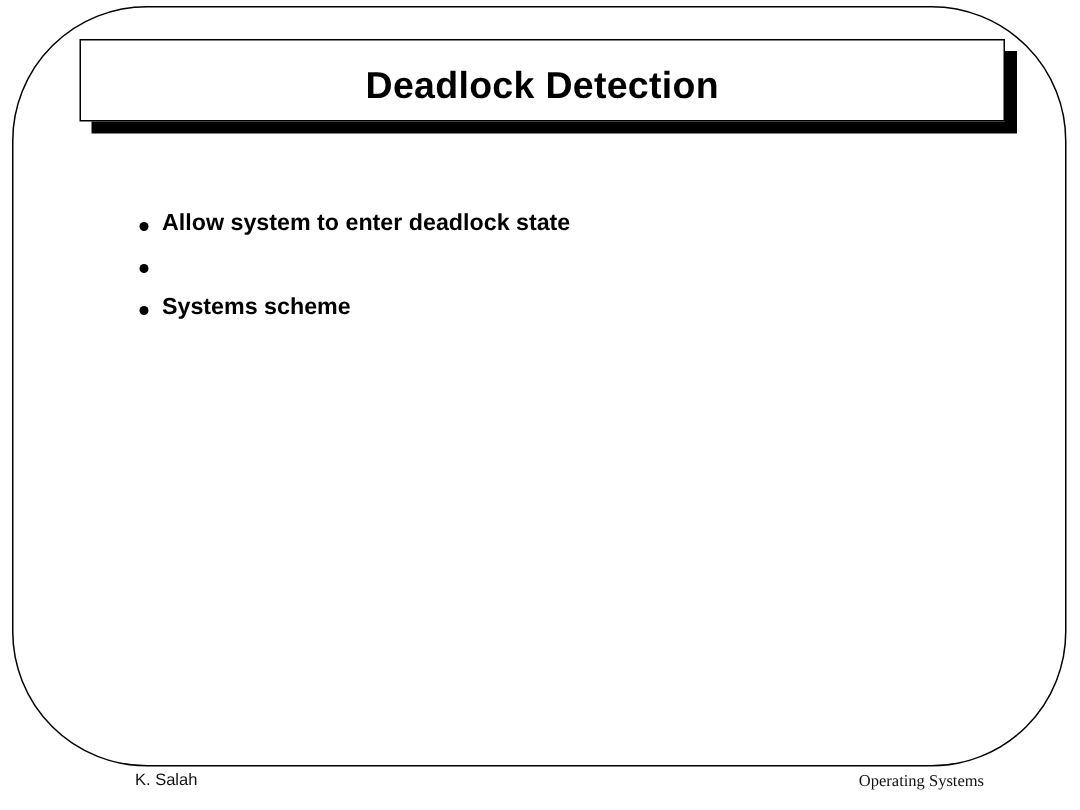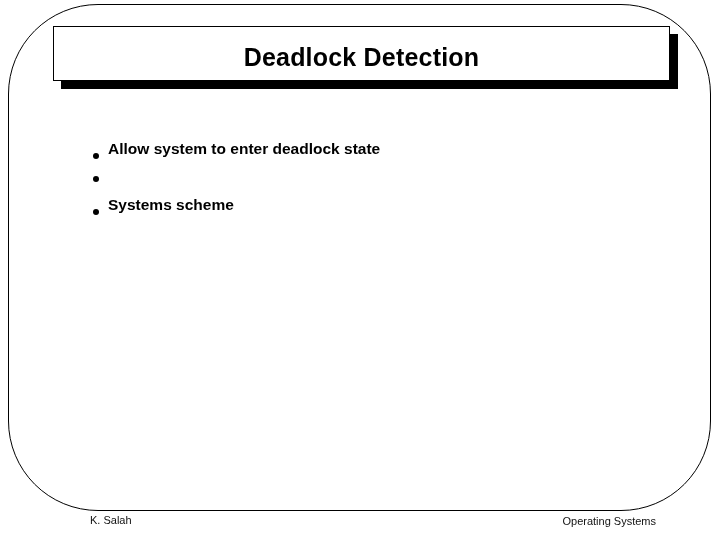--- a/index.html
+++ b/index.html
@@ -56,21 +56,21 @@
   }
   
   .bullets {
     position: absolute;
     left: 93px;
     top: 138px;
     width: 505px;
   }
   .bullet-item {
     display: flex;
-    align-items: flex-end;
+    align-items: center;
     margin-bottom: 12px;
   }
   .bullet-dot {
     width: 6px;
     height: 6px;
     border-radius: 50%;
     background: #000000;
     margin-top: 5px;
     margin-right: 9px;
     flex: none;
@@ -98,20 +98,21 @@
     text-align: center;
     font-size: 11px;
     color: #111111;
   }
   .footer-course {
     position: absolute;
     right: 64px;
     top: 515px;
     font-size: 11px;
     color: #111111;
+    font-family: Liberation Serif, serif;
   }
 </style>
 </head>
 <body>
 
 <div class="slide">
 
   <div class="outer-frame"></div>
 
   <div class="title-box">

